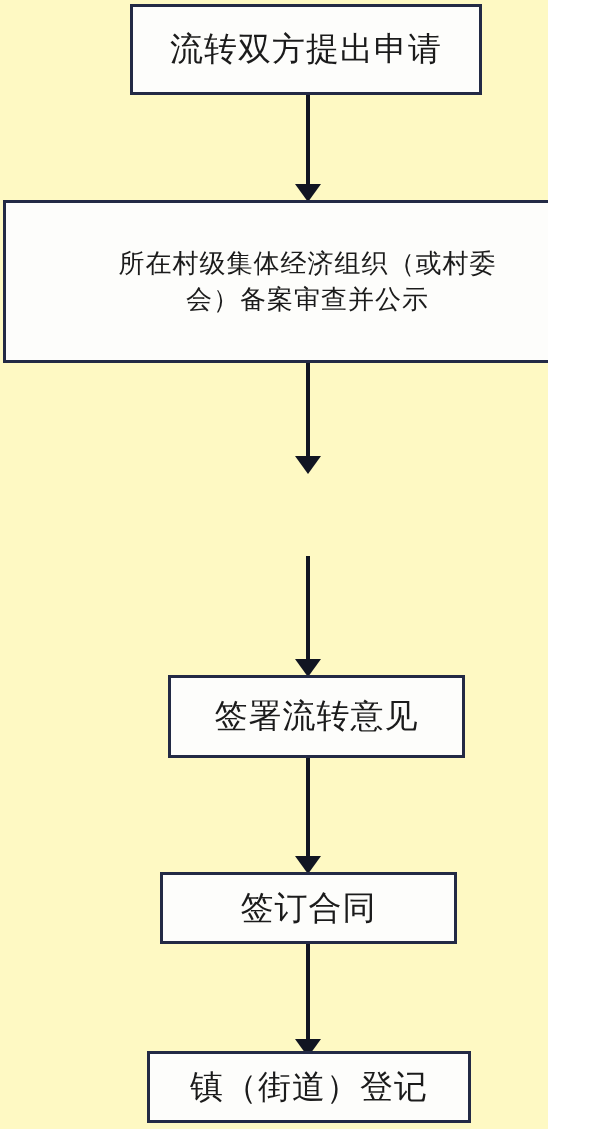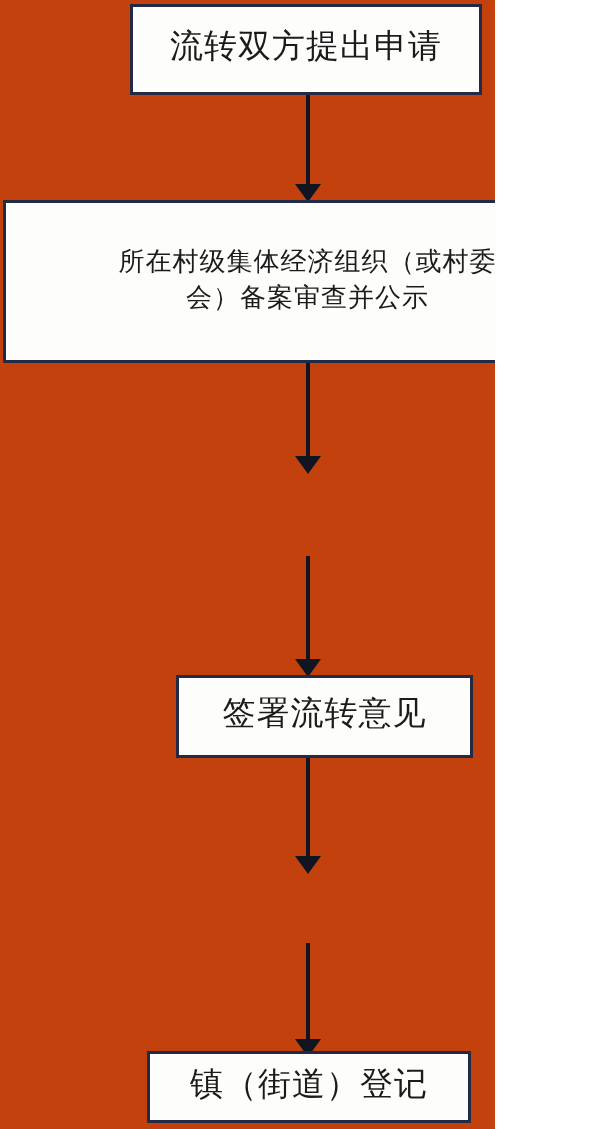--- a/index.html
+++ b/index.html
@@ -2,25 +2,25 @@
 <html><head>
 <meta charset="utf-8">
 <style>
   html, body {
     margin: 0;
     padding: 0;
     background: #ffffff;
   }
   #canvas {
     position: relative;
-    width: 495px;
+    width: 548px;
     height: 1129px;
-    background: #c2410c;
+    background: #fef9c3;
     overflow: hidden;
-    font-family: Liberation Mono, monospace;
+    font-family: Liberation Sans, sans-serif;
   }
   .node {
     position: absolute;
     box-sizing: border-box;
     border: 3px solid #232a45;
     background: #fdfdfb;
     display: flex;
     align-items: center;
     justify-content: center;
     text-align: center;
@@ -83,19 +83,22 @@
       <div class="shaft" style="height: 98px;"></div>
       <div class="head" style="top: 96px;"></div>
     </div>
     <div class="node" style="left: 130px; top: 4px; width: 352px; height: 91px; border-color: rgb(35, 42, 69); background: rgb(253, 253, 251);">
       <div class="node-label" style="color: rgb(27, 27, 27);">流转双方提出申请</div>
     </div>
     <div class="node wide" style="left: 3px; top: 200px; width: 609px; height: 163px; border-color: rgb(35, 42, 69); background: rgb(253, 253, 251);">
       <div class="node-label" style="color: rgb(27, 27, 27);">所在村级集体经济组织（或村委
 会）备案审查并公示</div>
     </div>
-    <div class="node" style="left: 176px; top: 675px; width: 297px; height: 83px; border-color: rgb(35, 42, 69); background: rgb(253, 253, 251);">
+    <div class="node" style="left: 168px; top: 675px; width: 297px; height: 83px; border-color: rgb(35, 42, 69); background: rgb(253, 253, 251);">
       <div class="node-label" style="color: rgb(27, 27, 27);">签署流转意见</div>
+    </div>
+    <div class="node" style="left: 160px; top: 872px; width: 297px; height: 72px; border-color: rgb(35, 42, 69); background: rgb(253, 253, 251);">
+      <div class="node-label" style="color: rgb(27, 27, 27);">签订合同</div>
     </div>
     <div class="node" style="left: 147px; top: 1051px; width: 324px; height: 72px; border-color: rgb(35, 42, 69); background: rgb(253, 253, 251);">
       <div class="node-label" style="color: rgb(27, 27, 27);">镇（街道）登记</div>
     </div>
   </div>
 
 </body></html>

